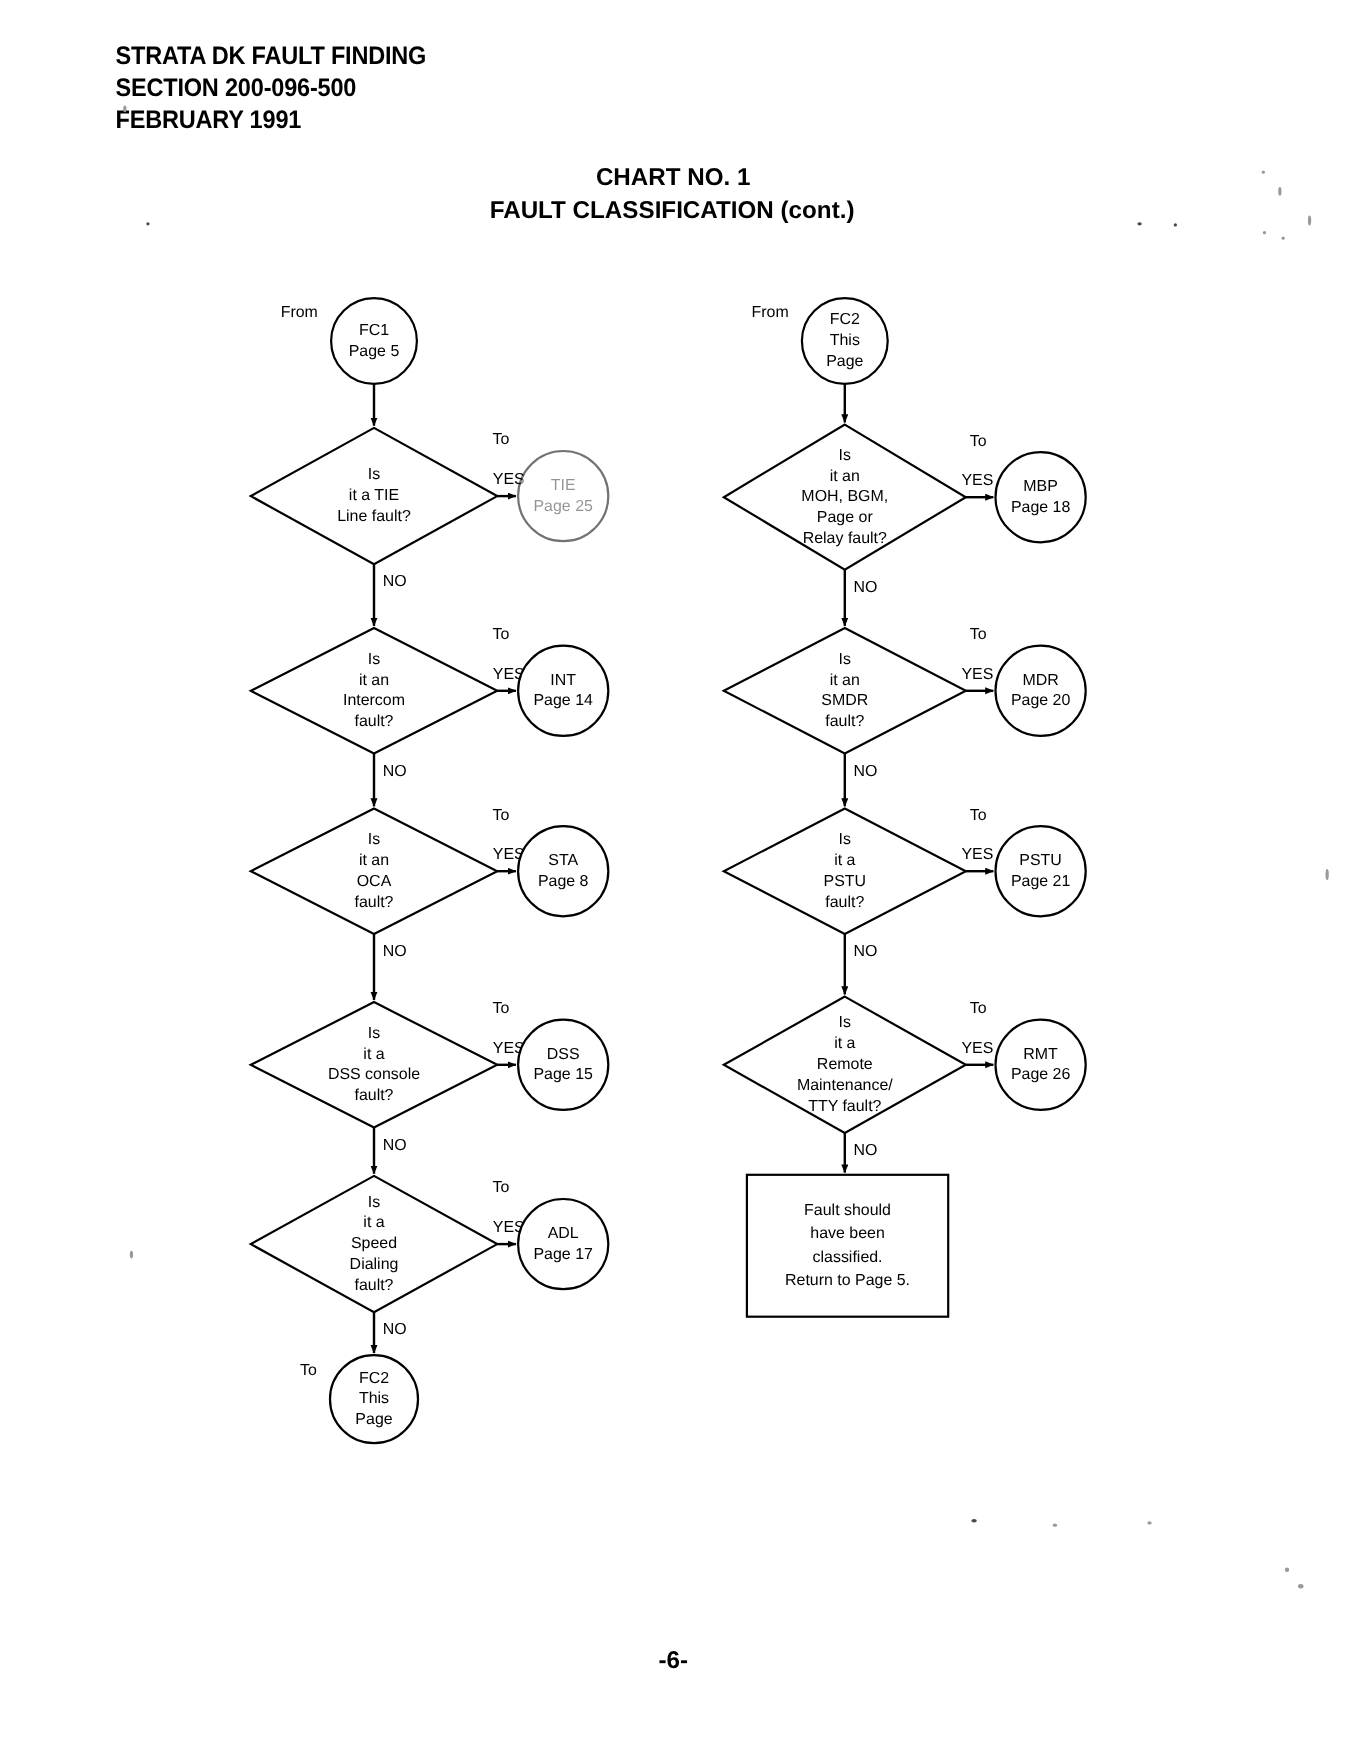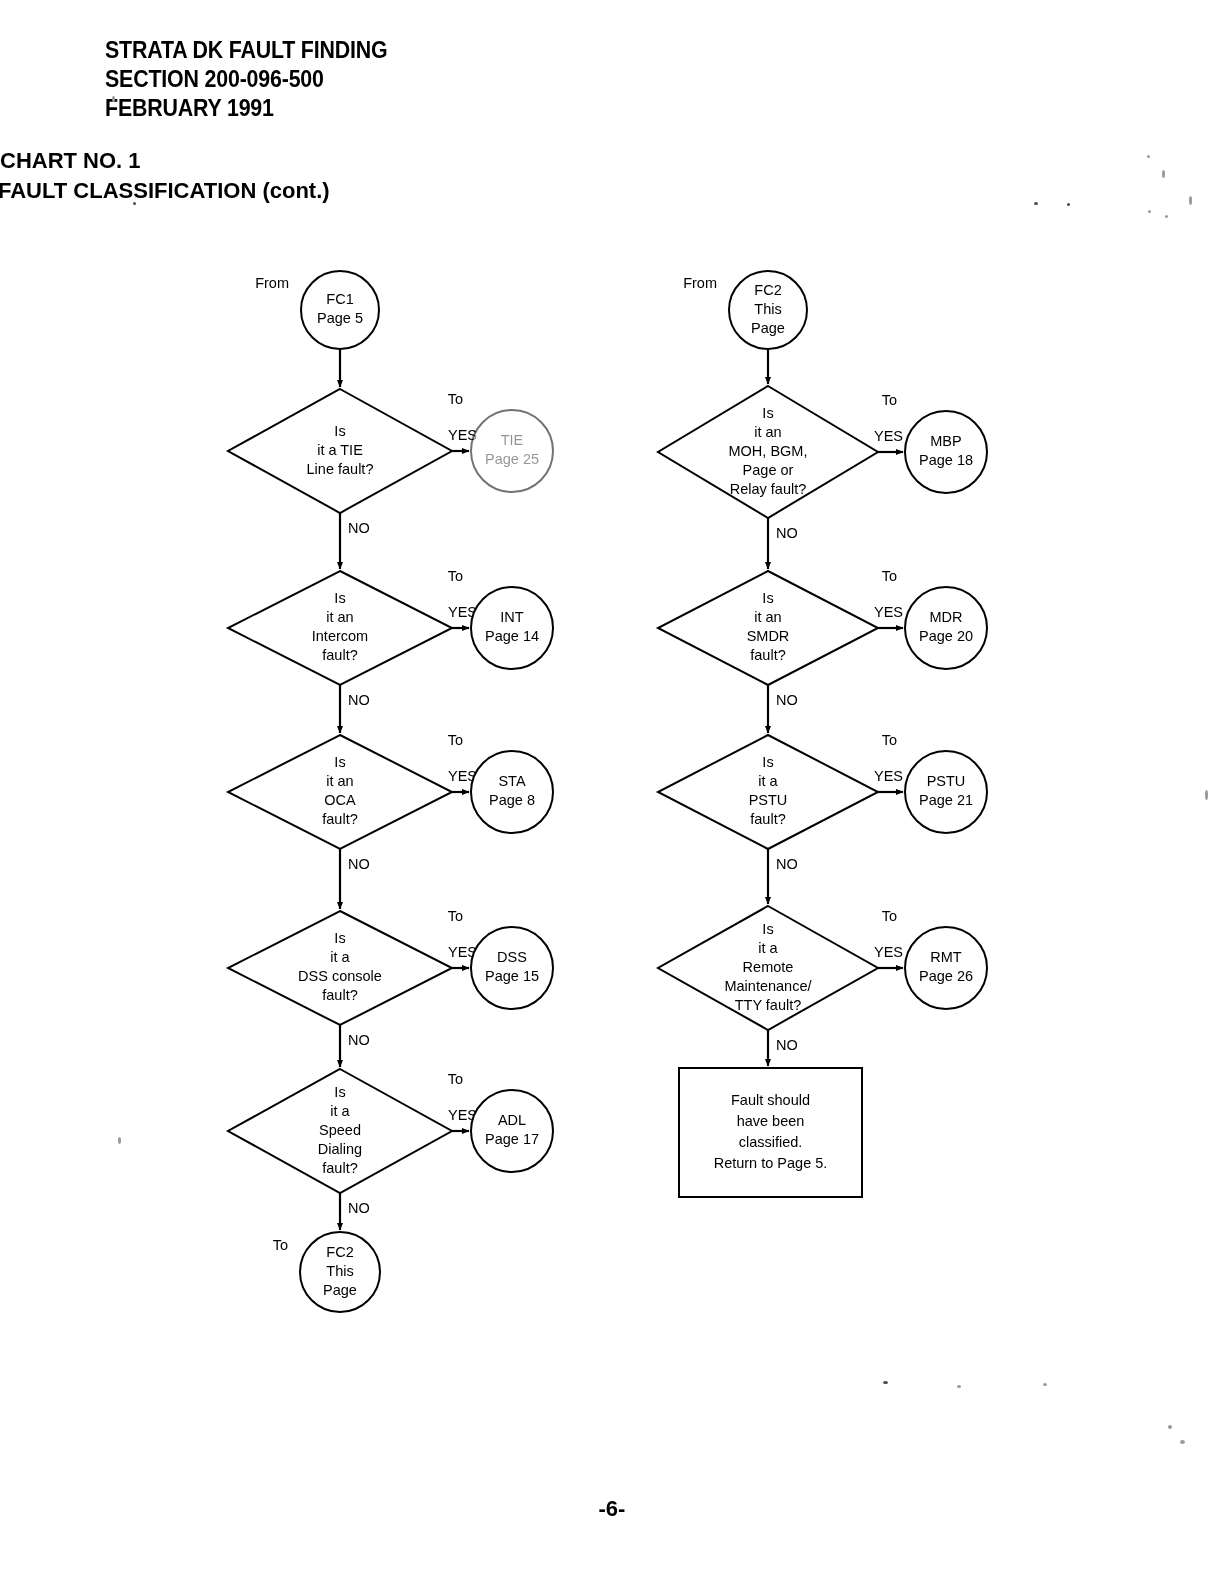--- a/index.html
+++ b/index.html
@@ -33,21 +33,21 @@
     transform-origin: left top;
     white-space: nowrap;
   }
   .doc-header div { font-family: "Liberation Sans Narrow", "Liberation Sans", sans-serif; }
 
   .chart-title {
     position: absolute;
     left: 0;
     top: 146px;
     width: 1224px;
-    text-align: left;
+    text-align: center;
     font-weight: bold;
     font-size: 22px;
     line-height: 30px;
   }
   .chart-title .l2 { margin-left: -2px; }
 
   .page-footer {
     position: absolute;
     left: 0;
     top: 1496px;

